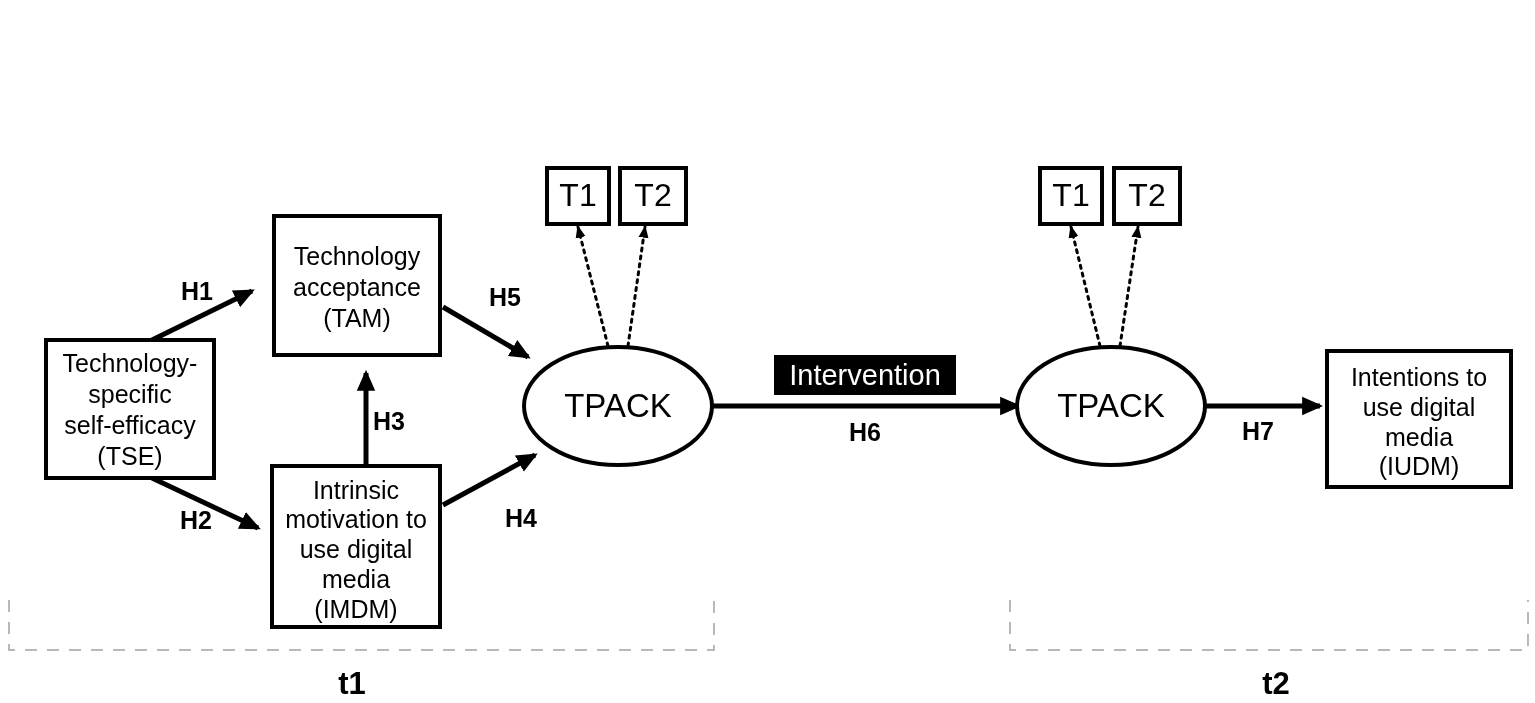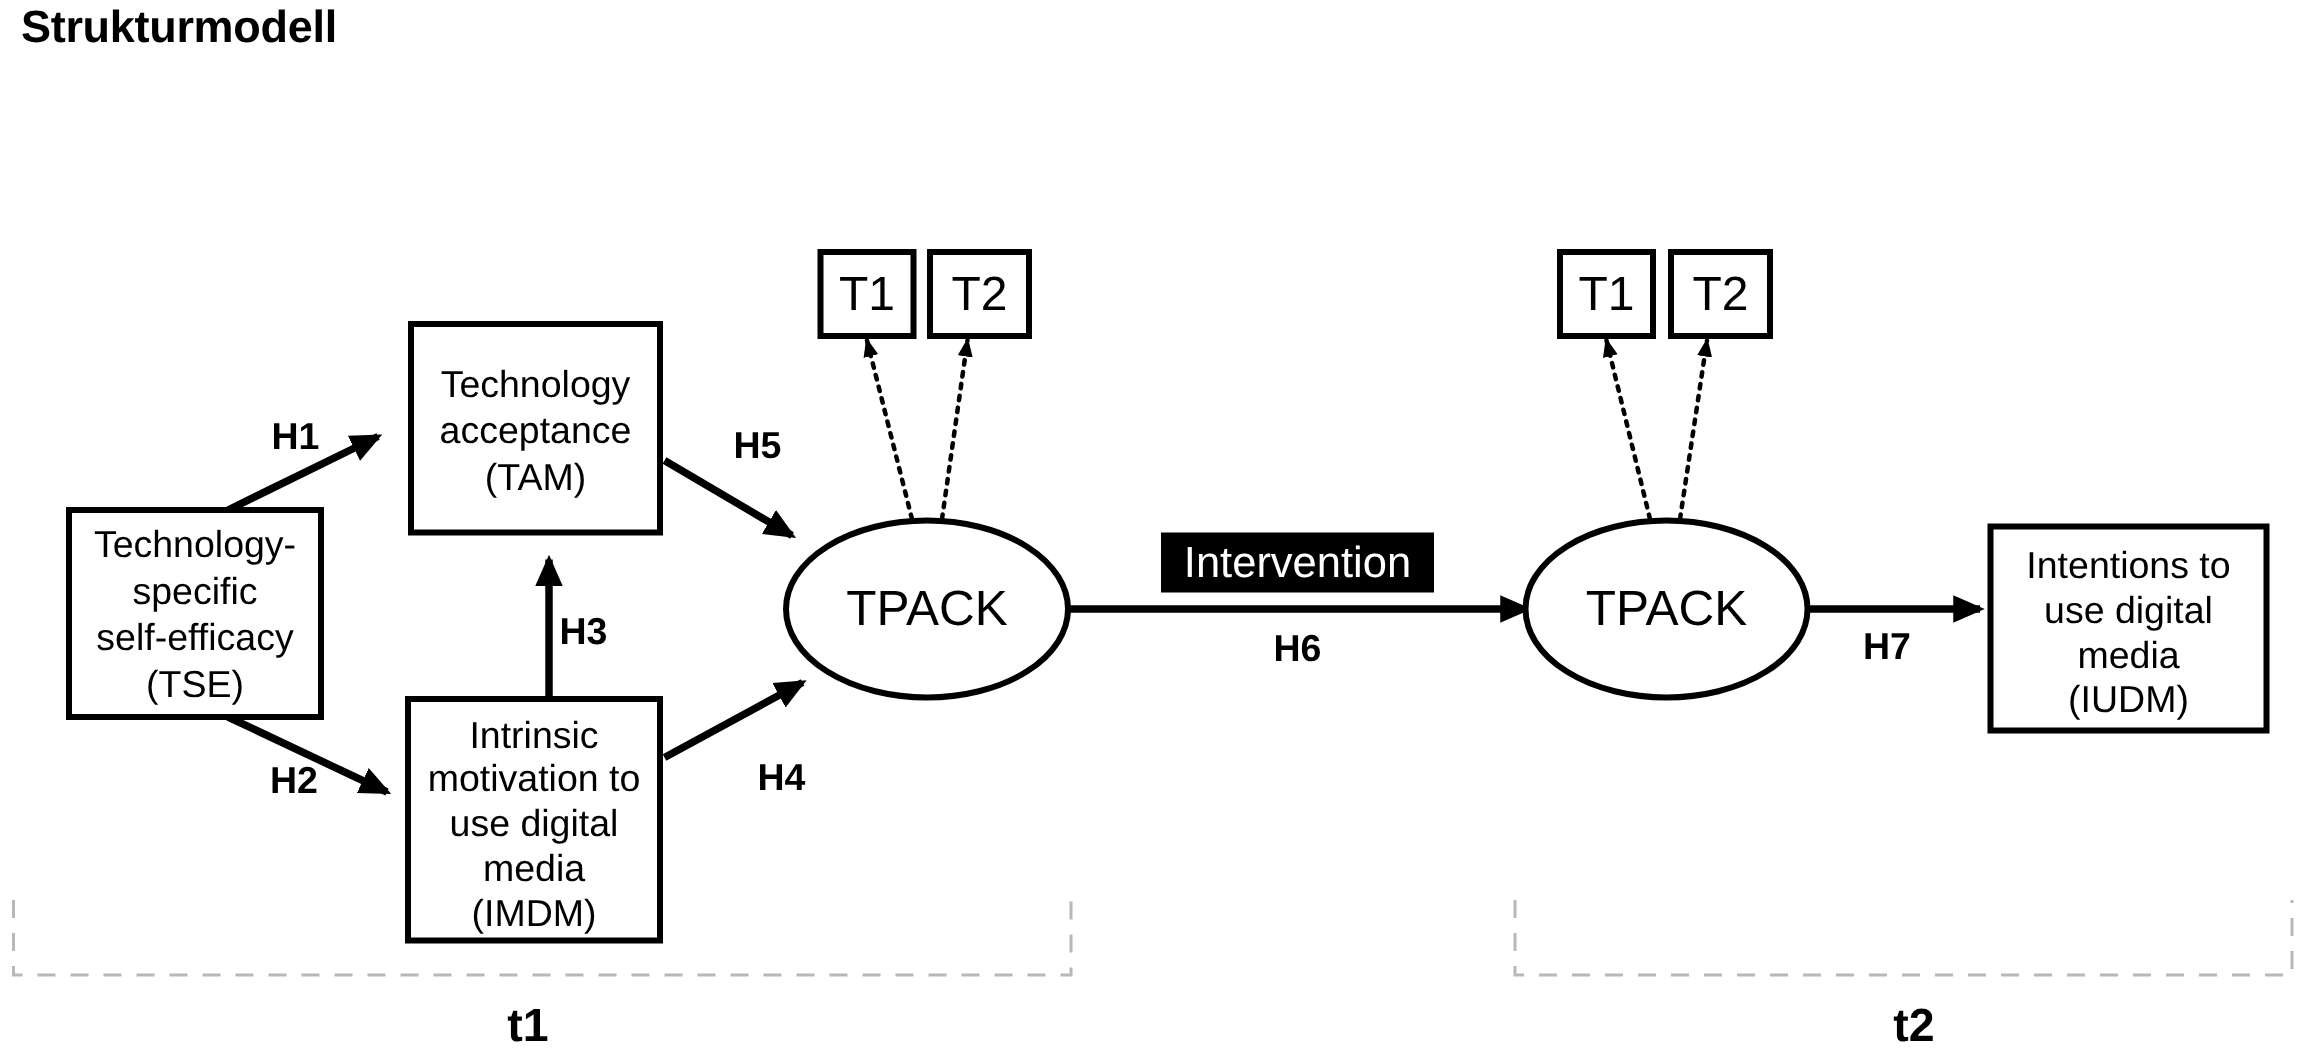--- a/index.html
+++ b/index.html
@@ -108,21 +108,20 @@
     stroke: #b8b8b8;
     stroke-width: 2;
     stroke-dasharray: 12 10;
   }
 </style>
 </head>
 <body>
 
 <div id="page">
 
-  <div id="page-title">Strukturmodell</div>
 
   <svg id="diagram" viewBox="0 0 1535 703">
     <defs>
       <marker id="arrow-solid" viewBox="0 0 10 10" refX="8.5" refY="5" markerWidth="4.2" markerHeight="4.2" orient="auto-start-reverse">
         <path d="M 0 0.6 L 10 5 L 0 9.4 z" fill="#000000"></path>
       </marker>
       <marker id="arrow-dot" viewBox="0 0 10 10" refX="8.5" refY="5" markerWidth="4.2" markerHeight="4.2" orient="auto-start-reverse">
         <path d="M 0 1 L 10 5 L 0 9 z" fill="#000000" stroke="none"></path>
       </marker>
     </defs>

